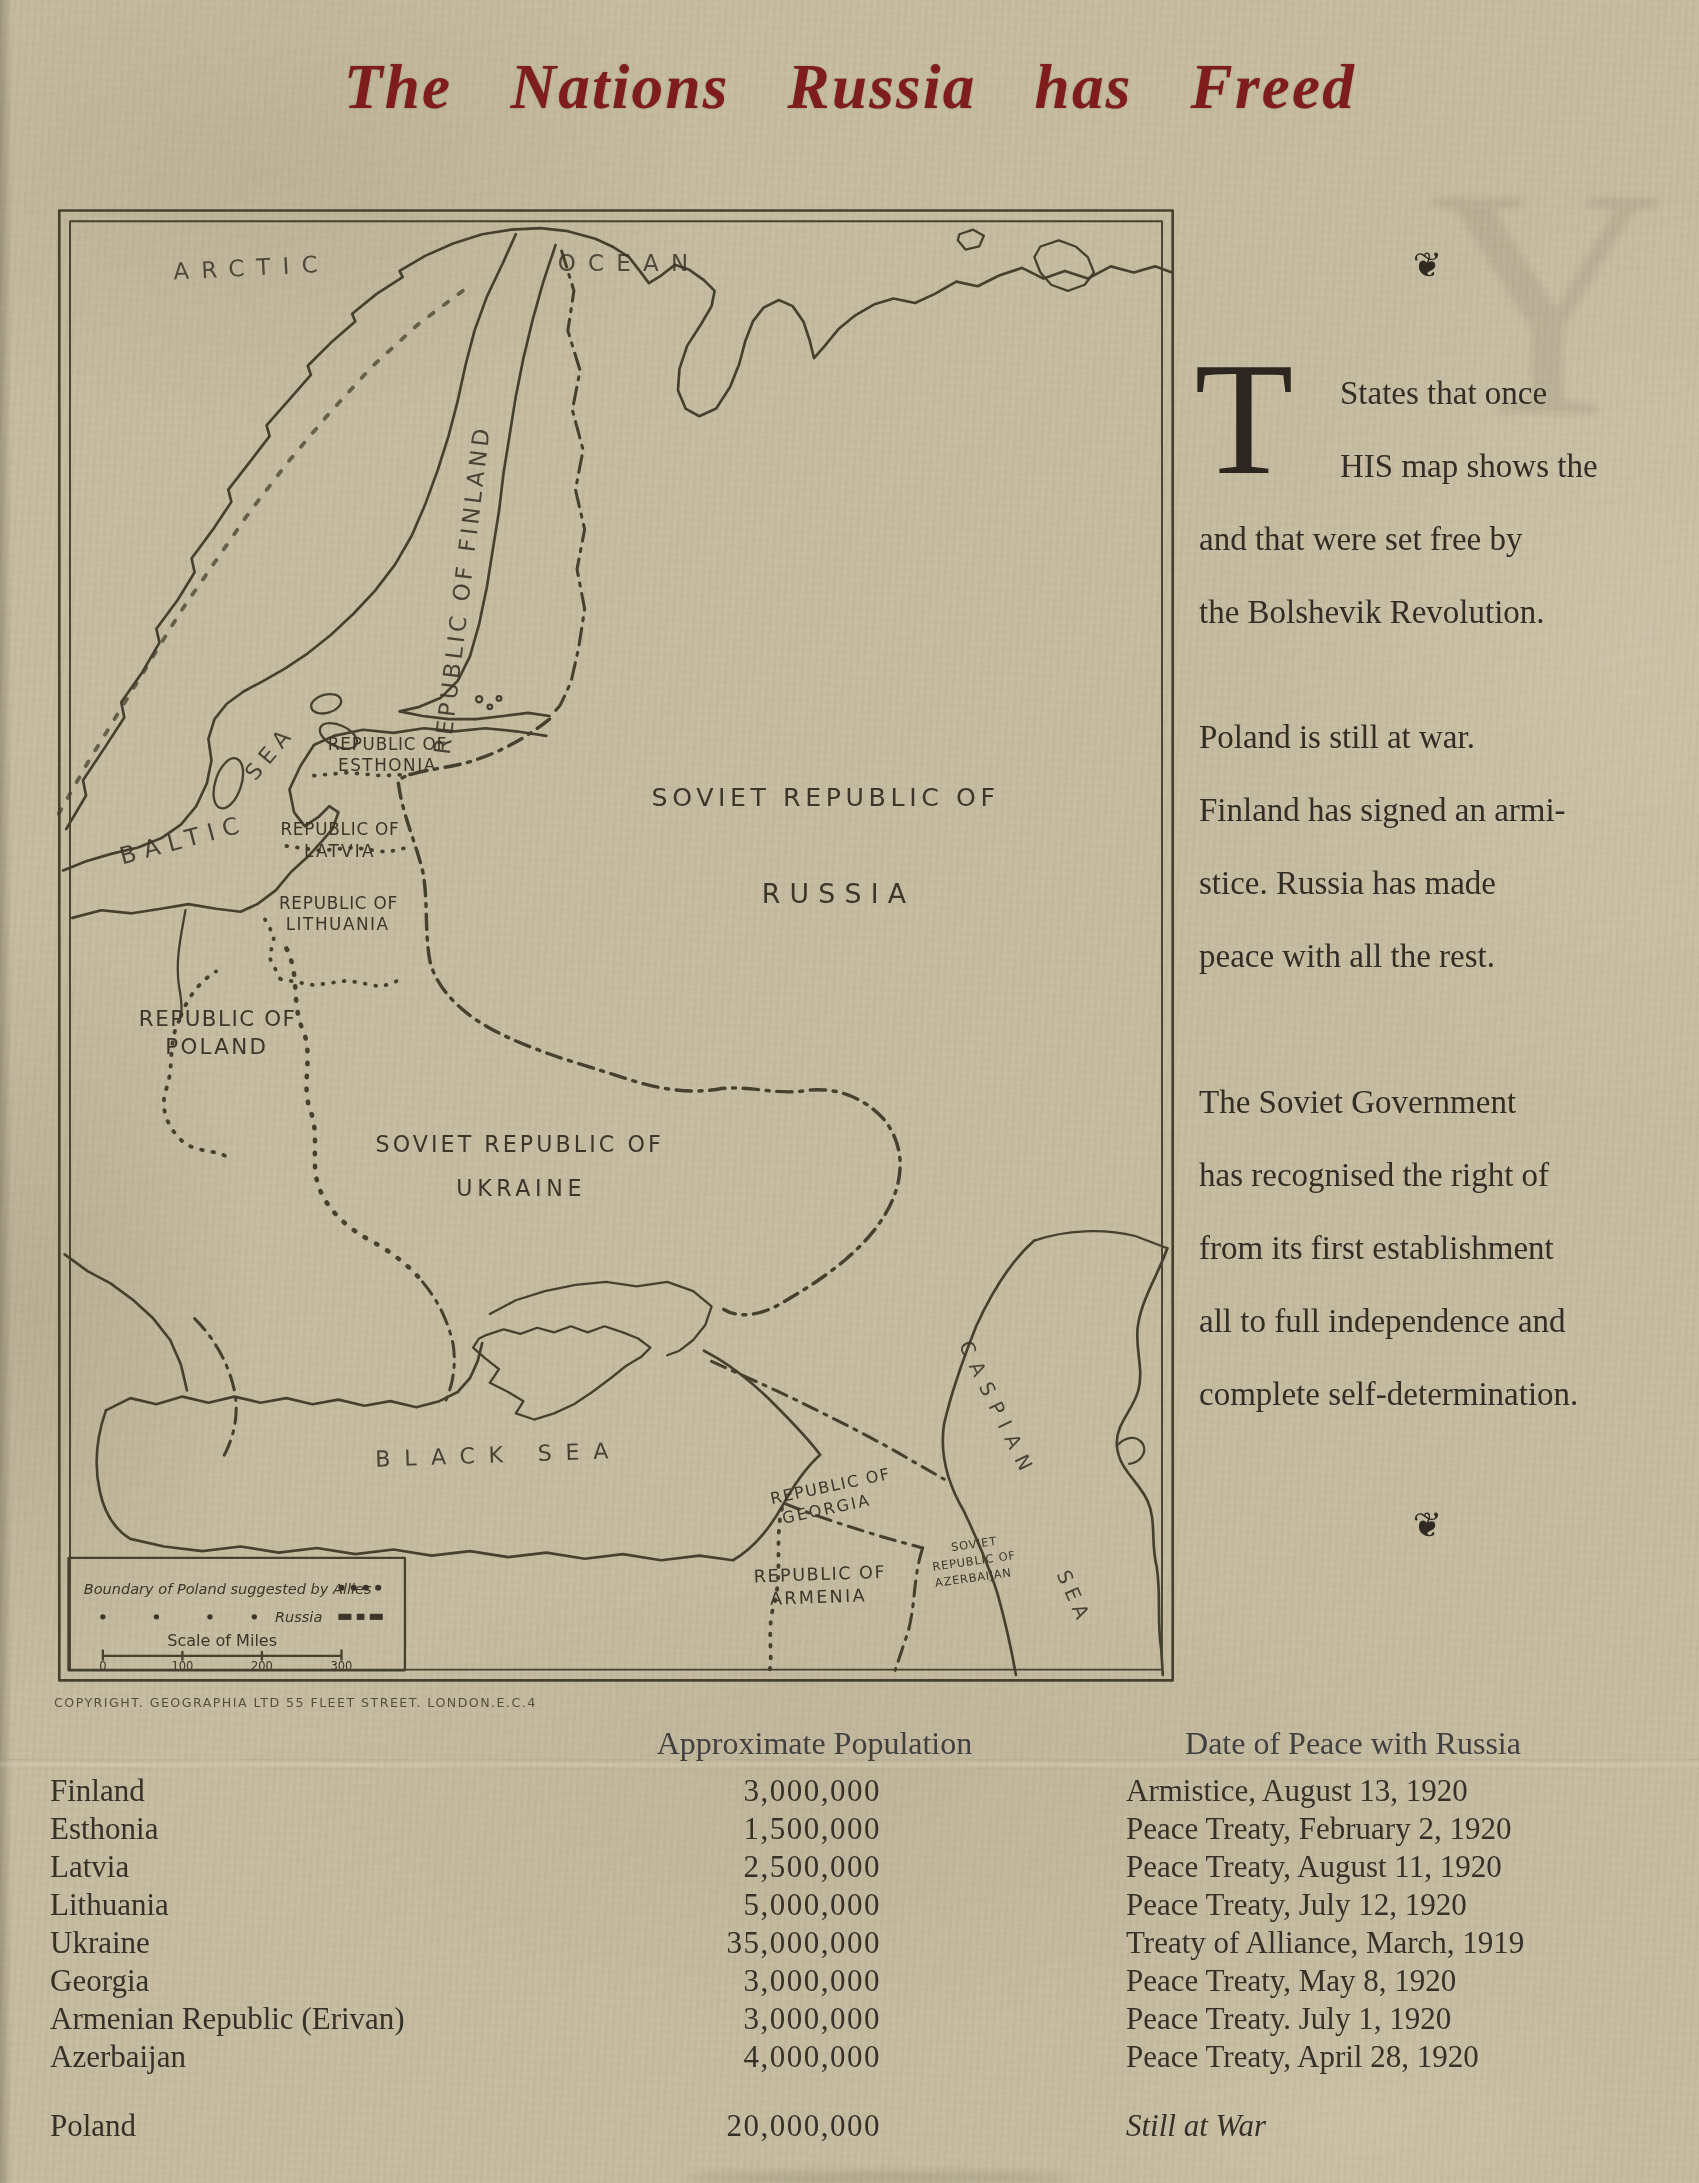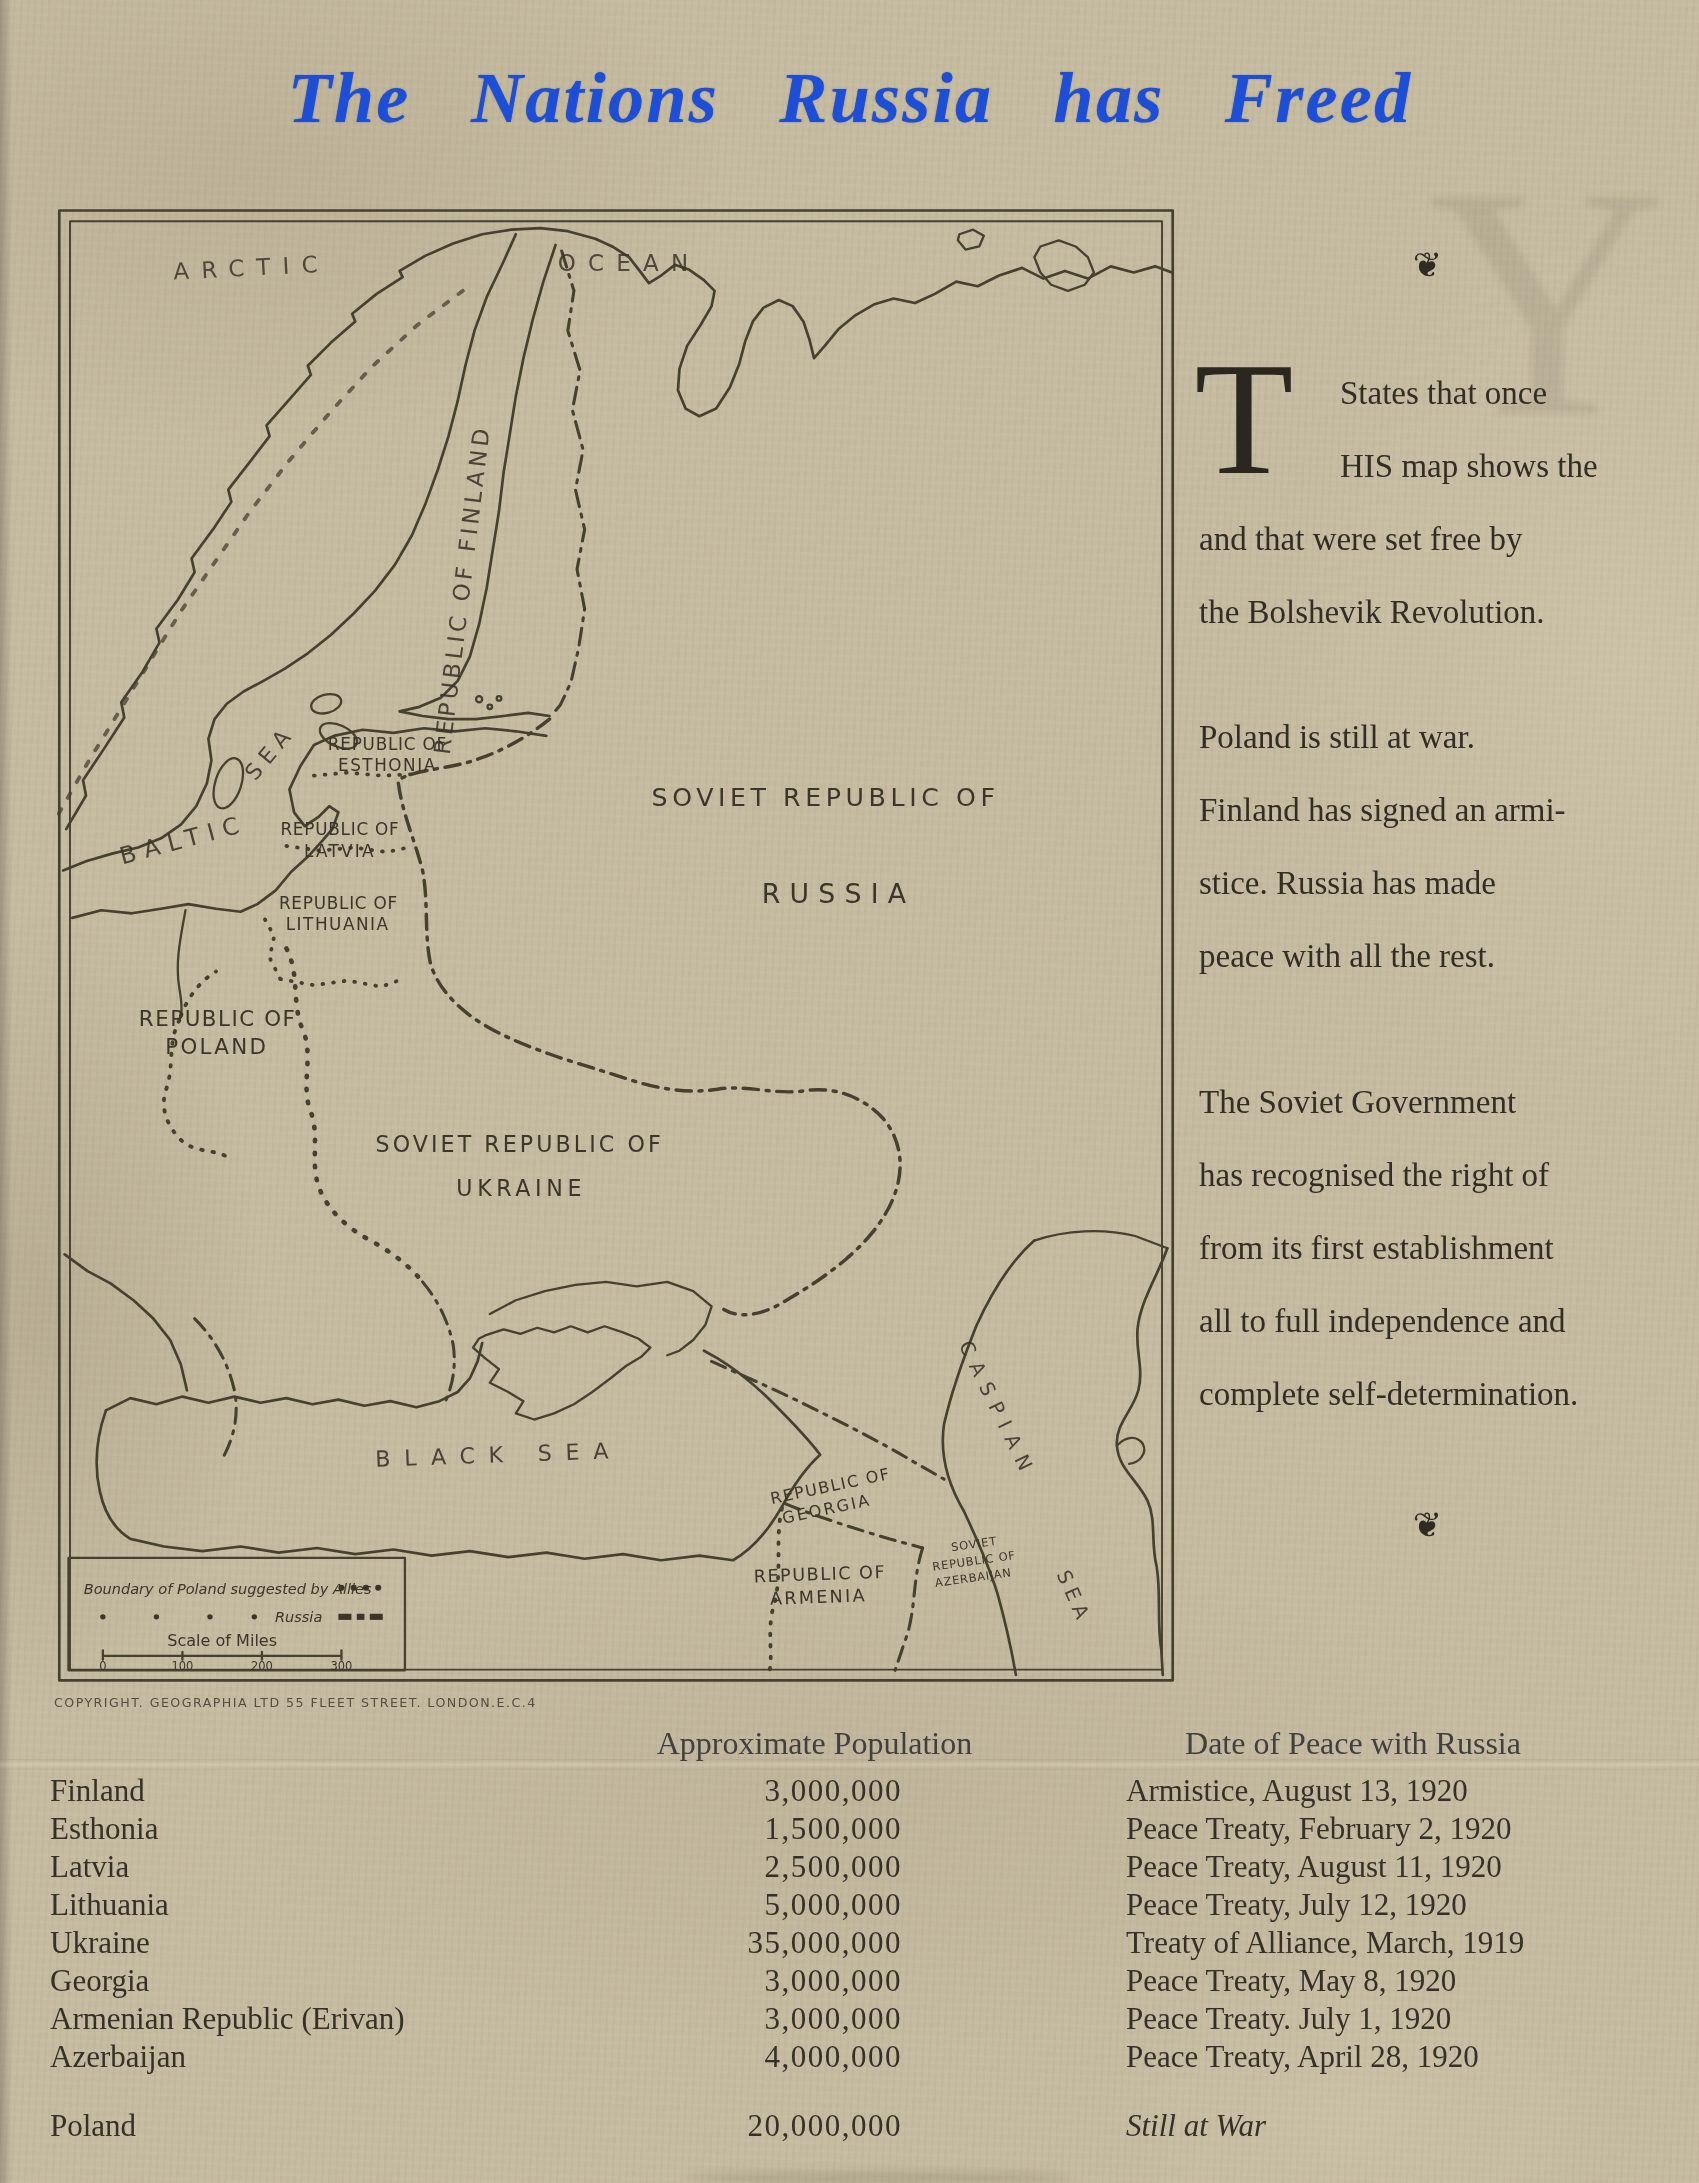--- a/index.html
+++ b/index.html
@@ -29,22 +29,22 @@
     position:absolute;left:0;top:0;width:12.2px;height:100%;z-index:2;pointer-events:none;
     background:linear-gradient(90deg, rgba(60,52,38,.28), rgba(60,52,38,0));
   }
   .ghost-letter{
     position:absolute;left:1421px;top:138px;width:252px;z-index:1;pointer-events:none;
     font-size:329px;line-height:1;font-family:"Liberation Serif",serif;
     color:rgba(92,84,62,.12);filter:blur(3.1px);text-align:center;
   }
   .page-title{
     position:absolute;left:0;top:10.7px;width:1700px;z-index:3;
-    text-align:center;font-style:italic;font-size:72px;line-height:1.1;
-    color:#1d4ed8;word-spacing:40px;letter-spacing:2.3px;
+    text-align:center;font-style:italic;font-size:63px;line-height:1.1;
+    color:#7f1d1d;word-spacing:40px;letter-spacing:2.3px;
     text-shadow:0 0 1.5px rgba(45,41,33,.45);
   }
   
   .map-block{position:absolute;left:57px;top:208px;width:1118px;height:1484px;z-index:3;}
   .map-block svg{position:absolute;left:0;top:0;}
   svg text{
     font-family:"DejaVu Sans","Liberation Sans",sans-serif;
     fill:#3c352a;
   }
   .map-copyright{
@@ -78,21 +78,21 @@
     font-size:162px;line-height:145px;color:#2b2720;
   }
   
   .freed-table{position:absolute;left:0;top:1725px;width:1700px;z-index:3;font-size:31px;}
   .tbl-headers{position:relative;height:47px;}
   .hdr{position:absolute;font-size:32px;color:#404040;text-align:center;}
   .hdr-pop{left:650px;width:329px;}
   .hdr-date{left:1116px;width:474px;}
   .trow{position:relative;height:38px;line-height:38px;padding-left:20px;}
   .c-country{position:absolute;left:50px;width:566px;}
-  .c-pop{position:absolute;left:648px;width:254px;text-align:right;letter-spacing:1.5px;}
+  .c-pop{position:absolute;left:627px;width:254px;text-align:right;letter-spacing:1.5px;}
   .c-date{position:absolute;left:1126px;width:566px;}
   .poland-row{margin-top:31px;}
   .italic{font-style:italic;}
   .bottom-smudge{
     position:absolute;left:688px;top:2172px;width:382px;height:11.5px;z-index:2;
     background:rgba(80,70,50,.18);filter:blur(4.6px);border-radius:50%;
   }
 </style>
 </head>
 <body>

